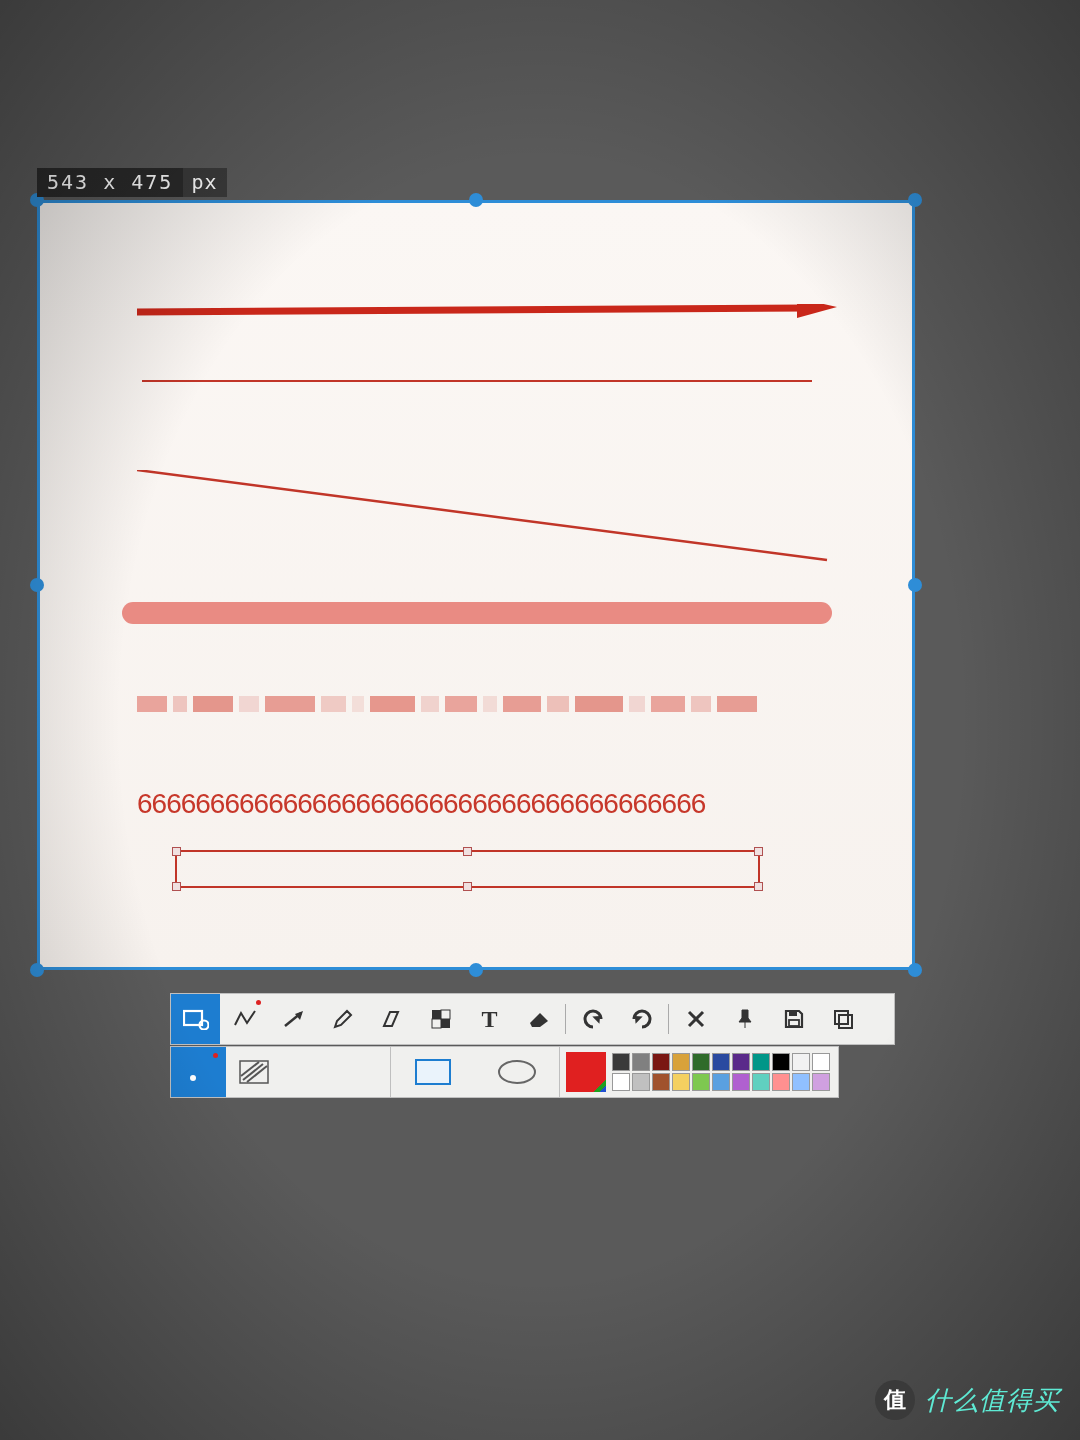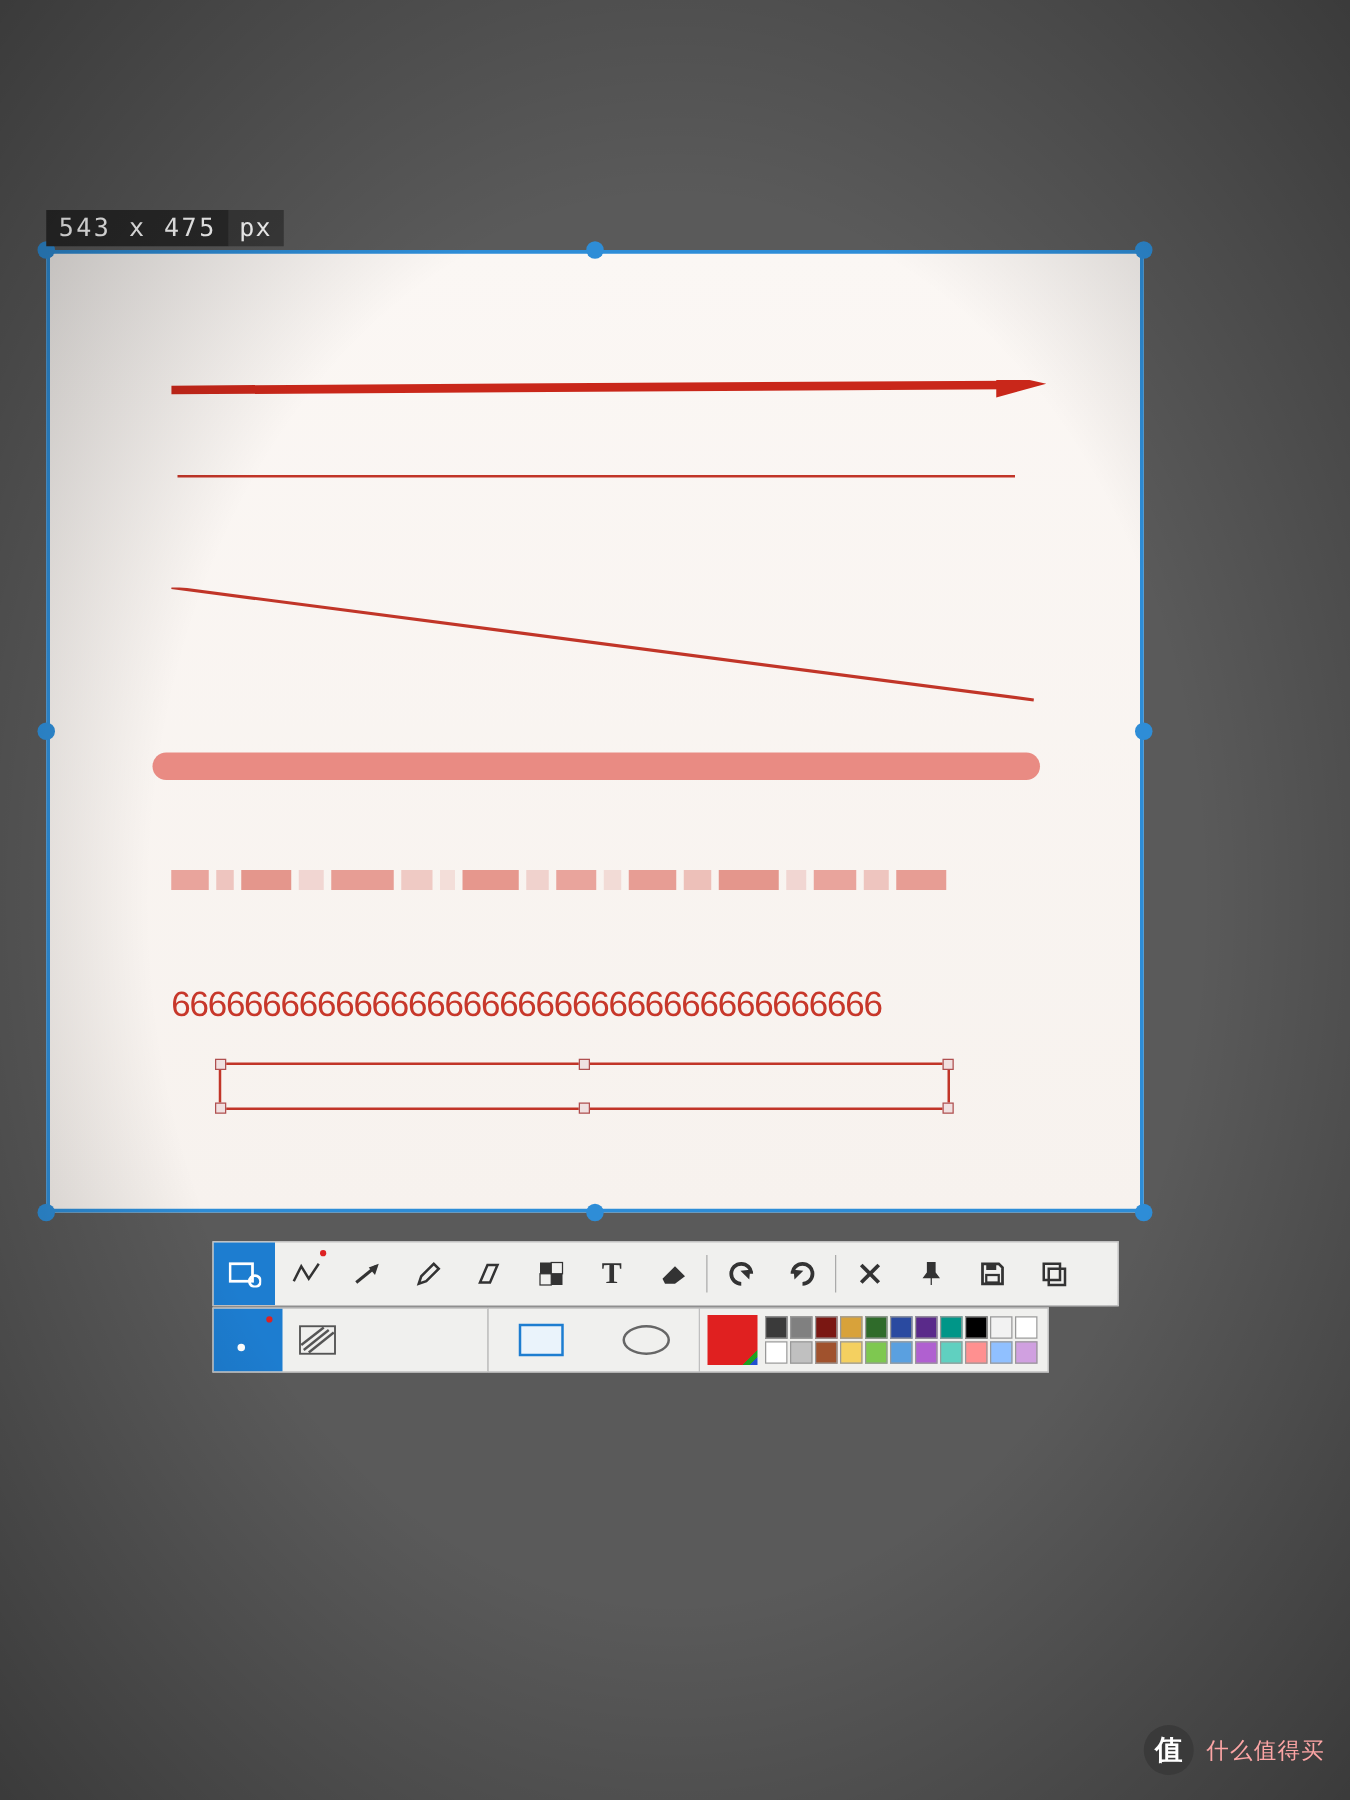--- a/index.html
+++ b/index.html
@@ -199,21 +199,21 @@
       right: 20px; bottom: 20px;
       display: flex; align-items: center; gap: 10px;
       z-index: 60;
     }
     .wm-badge {
       width: 40px; height: 40px; border-radius: 50%;
       background:#3a3a3a; color:#fff;
       display:flex; align-items:center; justify-content:center;
       font-size: 22px; font-weight:bold;
     }
-    .wm-text { color:#fca5a5; font-size:18px; letter-spacing:1px; }
+    .wm-text { color:#5eead4; font-size:26px; letter-spacing:1px;font-style:italic; }
   </style>
 </head>
 <body>
 
 <div class="size-tip">
   <div class="size-tip-dim">543 x 475</div>
   <div class="size-tip-unit">px</div>
 </div>
 
 <div class="canvas-wrap">

